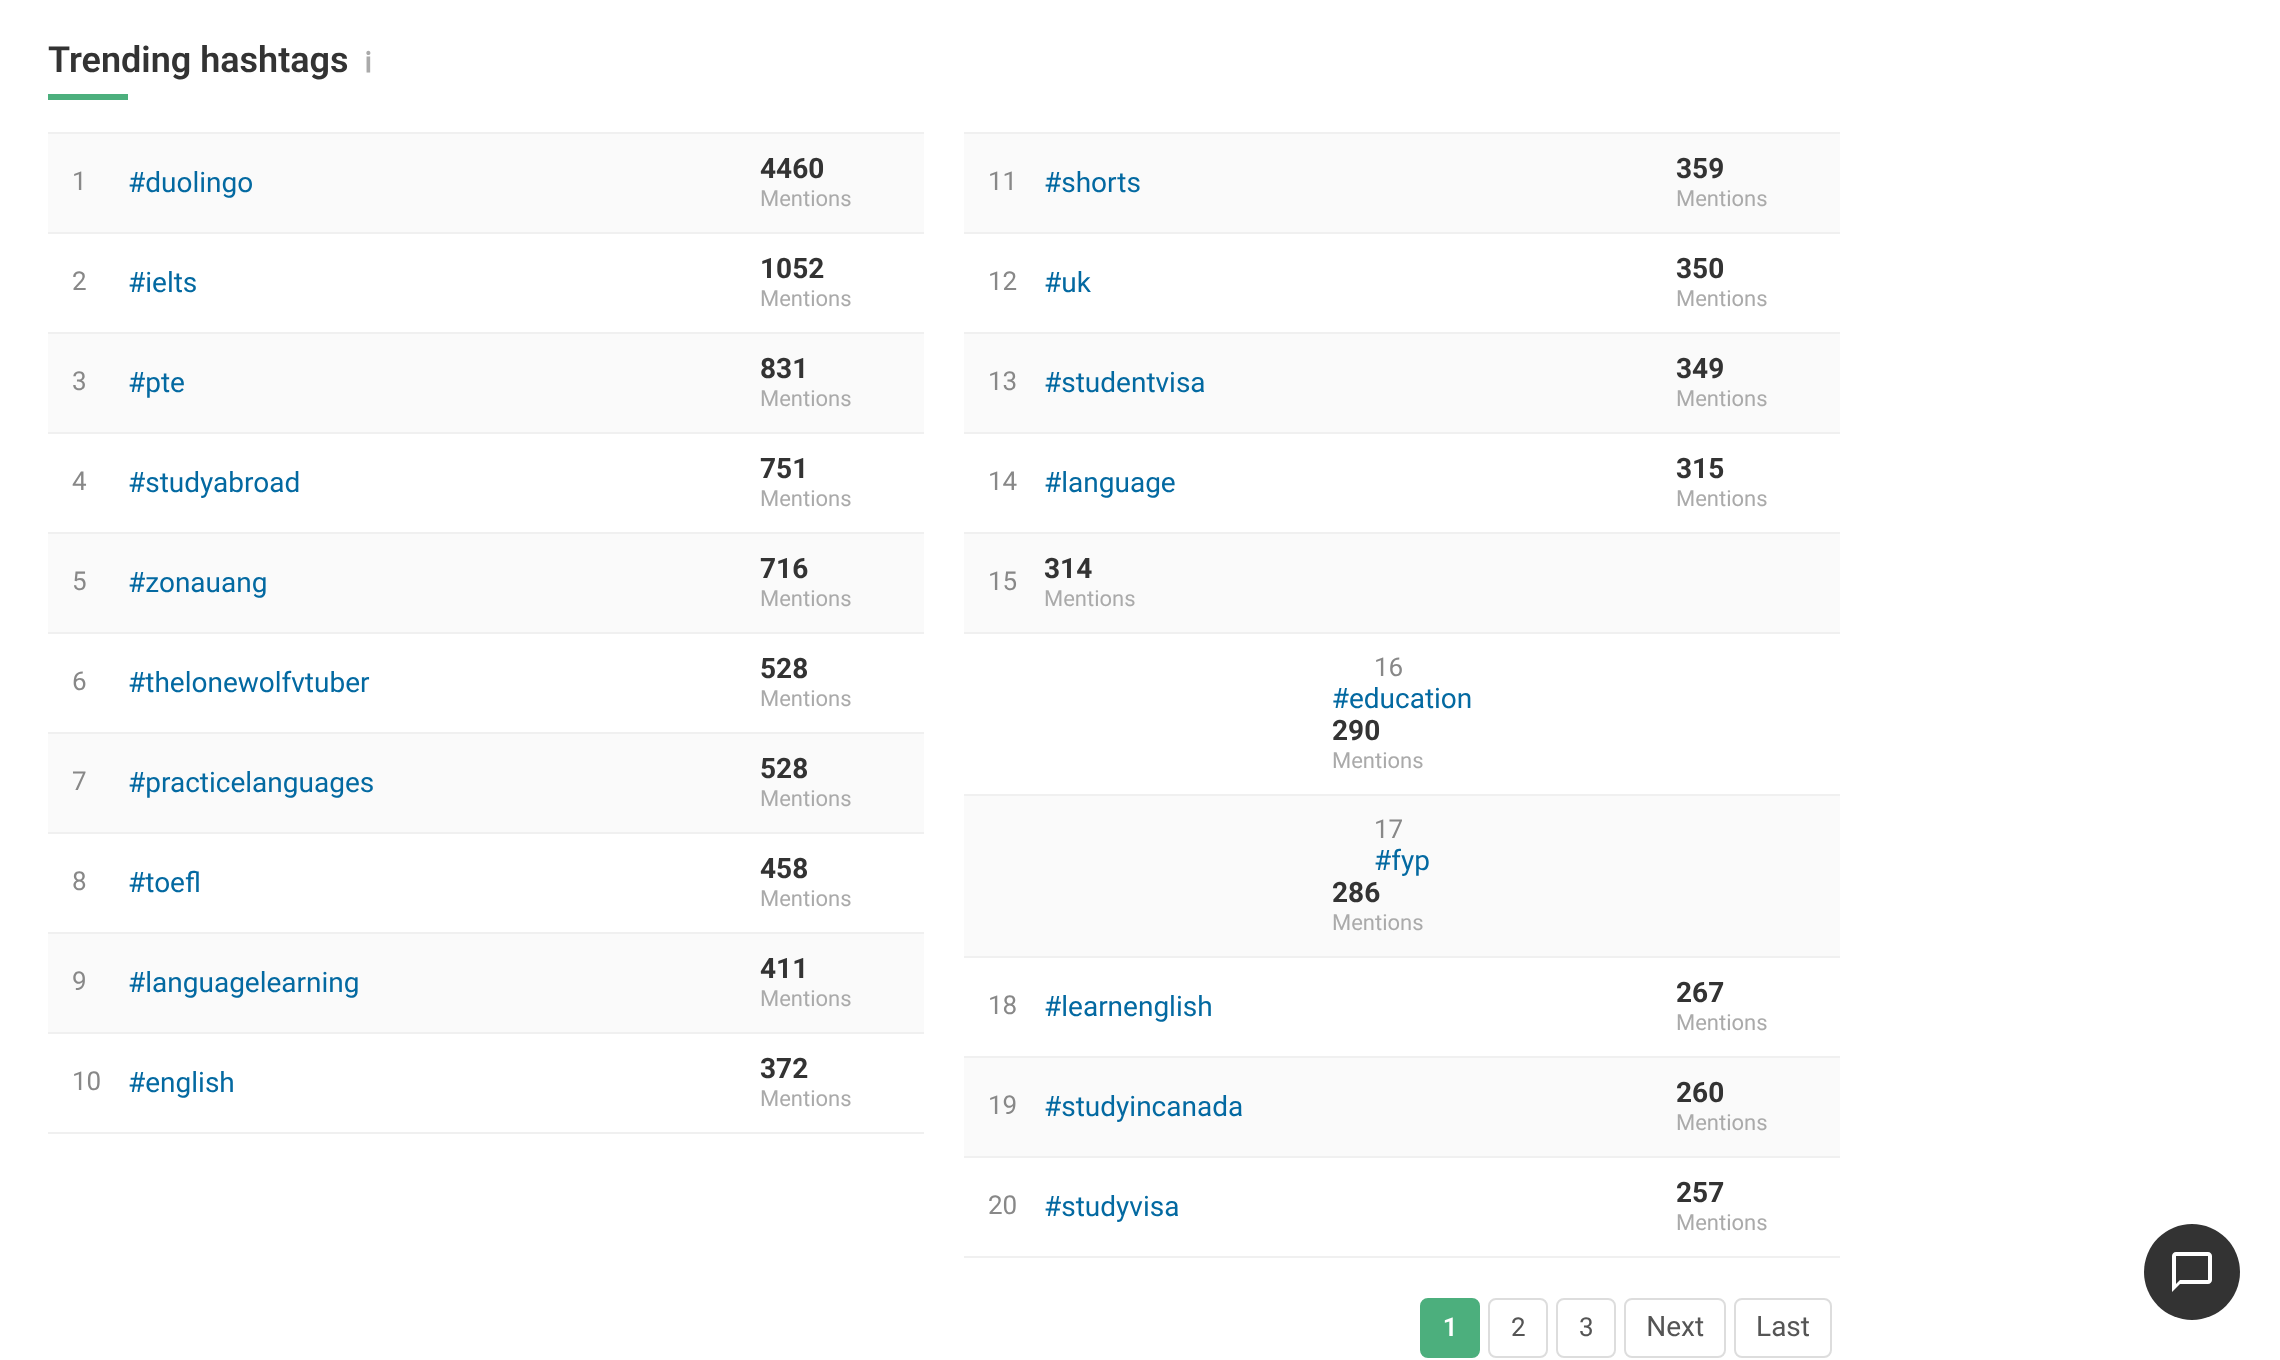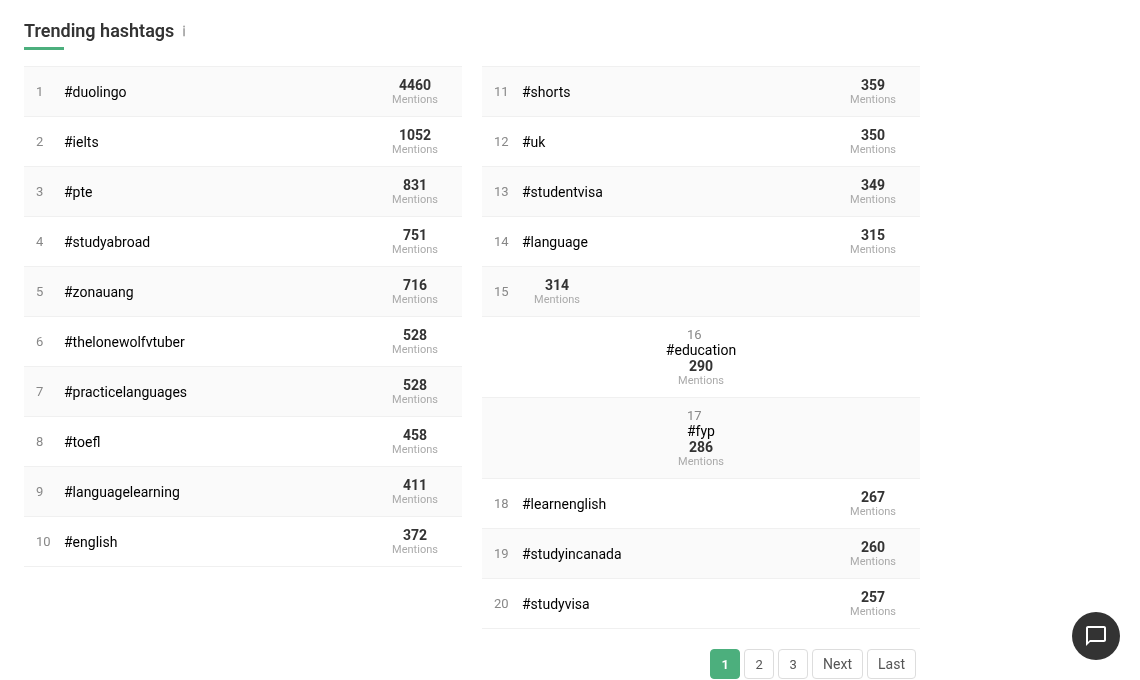--- a/index.html
+++ b/index.html
@@ -47,25 +47,25 @@
       background: #fafafa;
     }
     .rank {
       width: 28px;
       color: #888;
       font-size: 13px;
       flex-shrink: 0;
     }
     .hashtag-name {
       flex: 1;
-      color: #000000;
+      color: #0369a1;
       font-size: 14px;
     }
     .mentions-block {
-      text-align: center;
+      text-align: left;
       min-width: 70px;
     }
     .mentions-count {
       font-weight: 700;
       font-size: 14px;
       color: #333;
       display: block;
     }
     .mentions-label {
       font-size: 11px;

